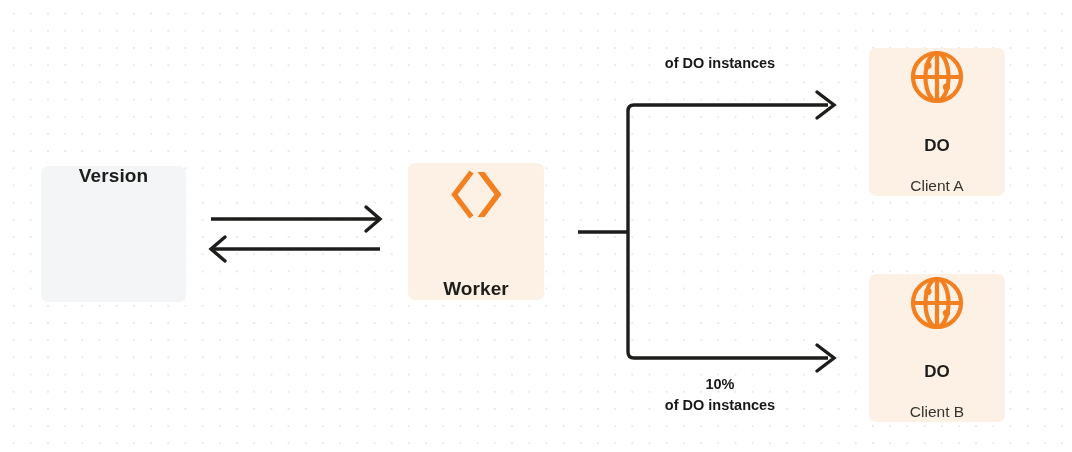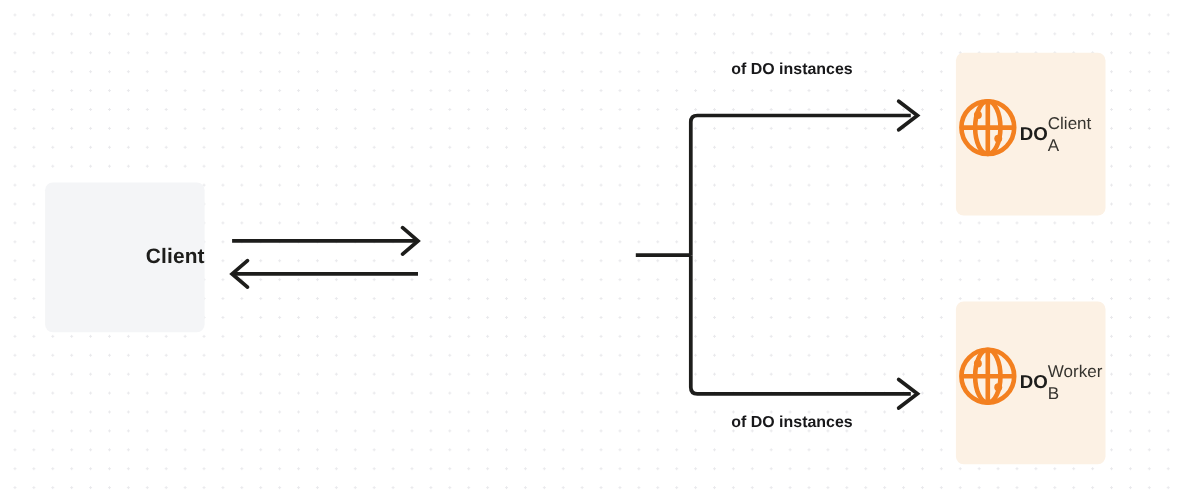--- a/index.html
+++ b/index.html
@@ -19,23 +19,23 @@
     height: 452px;
     background-color: #ffffff;
     background-image: radial-gradient(circle, #e9e9ec 1.1px, transparent 1.2px);
     background-size: 17.2px 17.2px;
     background-position: 5px 5px;
   }
   .node {
     position: absolute;
     box-sizing: border-box;
     display: flex;
-    flex-direction: row;
+    flex-direction: column;
     align-items: center;
-    justify-content: flex-end;
+    justify-content: space-between;
     border-radius: 7px;
   }
   .node-client {
     left: 41px;
     top: 166px;
     width: 145px;
     height: 136px;
     background-color: #f4f5f7;
   }
   .node-worker {
@@ -140,23 +140,32 @@
     <g>
       <polyline points="817,92 834,105 817,118" fill="none" stroke="#1d1d1b" stroke-width="3.4" stroke-linecap="round" stroke-linejoin="miter"></polyline>
     </g>
 
     <g>
       <polyline points="817,345 834,358 817,371" fill="none" stroke="#1d1d1b" stroke-width="3.4" stroke-linecap="round" stroke-linejoin="miter"></polyline>
     </g>
   </svg>
 
   <div class="node node-client">
-    <span class="node-title">Client</span>
-  </div>
-
+    <span class="node-title">Version</span>
+  </div>
+
+  <div class="node node-worker">
+    <span class="icon-wrap worker-icon-wrap">
+      <svg width="66" height="66" viewBox="0 0 66 66" xmlns="http://www.w3.org/2000/svg">
+        <path d="M28.5 9 L11.5 31.5 L28.5 54" fill="none" stroke="#f38020" stroke-width="5.2" stroke-linejoin="miter" stroke-linecap="butt"></path>
+        <path d="M34.5 9 L51.5 31.5 L34.5 54 L41.5 54 L58.5 31.5 L41.5 9 Z" fill="#f38020"></path>
+      </svg>
+    </span>
+    <span class="node-title">Worker</span>
+  </div>
 
   <div class="node node-do-a">
     <span class="icon-wrap do-icon-wrap">
       <svg width="58" height="58" viewBox="0 0 58 58" xmlns="http://www.w3.org/2000/svg">
         <circle cx="29" cy="29" r="24" fill="none" stroke="#f38020" stroke-width="4.2"></circle>
         <ellipse cx="29" cy="29" rx="11.5" ry="24" fill="none" stroke="#f38020" stroke-width="4.2"></ellipse>
         <line x1="29" y1="5" x2="29" y2="53" stroke="#f38020" stroke-width="4.2"></line>
         <line x1="5" y1="29" x2="53" y2="29" stroke="#f38020" stroke-width="4.2"></line>
         <circle cx="20" cy="17.5" r="3.6" fill="#f38020"></circle>
         <circle cx="38.5" cy="39" r="3.6" fill="#f38020"></circle>
@@ -171,24 +180,25 @@
       <svg width="58" height="58" viewBox="0 0 58 58" xmlns="http://www.w3.org/2000/svg">
         <circle cx="29" cy="29" r="24" fill="none" stroke="#f38020" stroke-width="4.2"></circle>
         <ellipse cx="29" cy="29" rx="11.5" ry="24" fill="none" stroke="#f38020" stroke-width="4.2"></ellipse>
         <line x1="29" y1="5" x2="29" y2="53" stroke="#f38020" stroke-width="4.2"></line>
         <line x1="5" y1="29" x2="53" y2="29" stroke="#f38020" stroke-width="4.2"></line>
         <circle cx="20" cy="17.5" r="3.6" fill="#f38020"></circle>
         <circle cx="38.5" cy="39" r="3.6" fill="#f38020"></circle>
       </svg>
     </span>
     <span class="node-title-sm">DO</span>
-    <span class="node-sub">Worker B</span>
+    <span class="node-sub">Client B</span>
   </div>
 
   <div class="edge-label label-top">
     <div>of DO instances</div>
   </div>
 
   <div class="edge-label label-bottom">
+    <div>10%</div>
     <div>of DO instances</div>
   </div>
 
 </div>
 
 </body></html>

